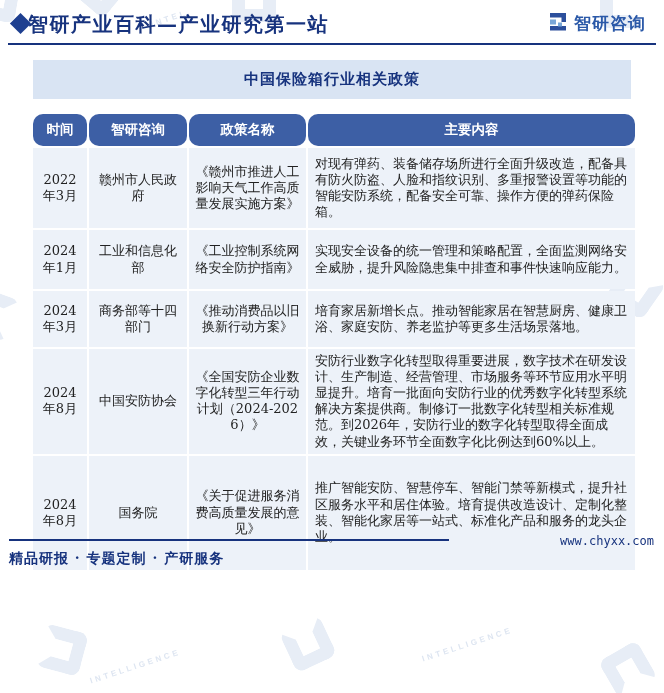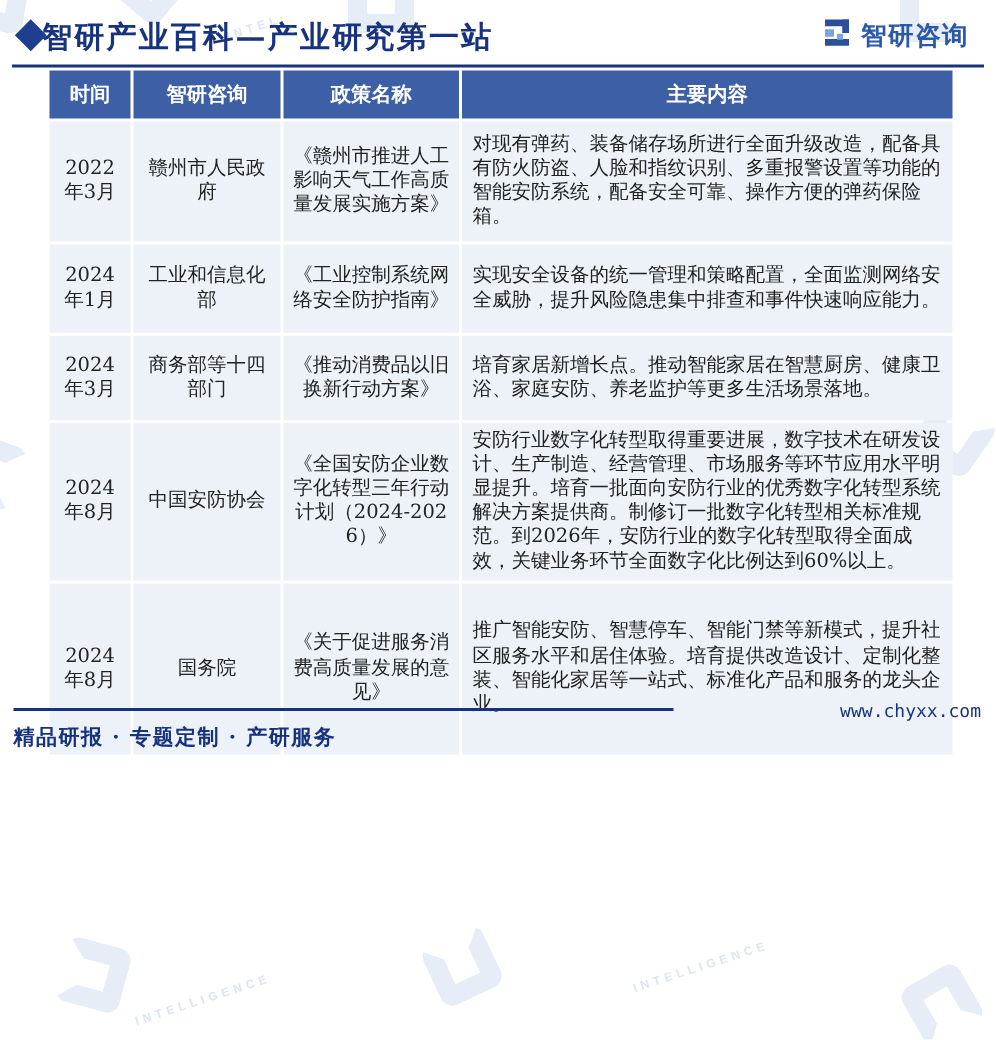--- a/index.html
+++ b/index.html
@@ -56,21 +56,21 @@
   }
 
   
   table.policy-table {
     border-collapse:separate; border-spacing:2px;
     margin:0 31px; width:602px; table-layout:fixed;
     font-size:13px;
   }
   .policy-table th {
     background:#3d5fa5; color:#ffffff; font-weight:bold;
-    padding:7px 2px; font-size:13.5px; text-align:center;
+    padding:7px 2px; font-size:13.5px; text-align:center;border-radius:10px;
   }
   .policy-table td {
     background:#edf2f9; padding:4px 4px;
     text-align:center; vertical-align:middle; line-height:1.24;
     word-break:break-all;
   }
   .policy-table td.col-content { text-align:left; padding:4px 7px; }
   .col-time   { width:54px; }
   .col-issuer { width:98px; }
   .col-policy { width:117px; }
@@ -131,20 +131,21 @@
           <rect x="2" y="8.5" width="6" height="5" fill="#7aa7d8"></rect>
           <rect x="2" y="15" width="16" height="4.5" fill="#2c4f9c"></rect>
           <rect x="10" y="11.5" width="4" height="4" fill="#7aa7d8"></rect>
         </svg>
       </span>
       <span class="logo-text">智研咨询</span>
     </div>
   </div>
   <div class="header-rule"></div>
 
+  <div class="table-title">中国保险箱行业相关政策</div>
 
   <table class="policy-table">
     <colgroup>
       <col class="col-time">
         <col class="col-issuer">
         <col class="col-policy">
         <col class="col-main">
     </colgroup>
     <thead>
       <tr>

